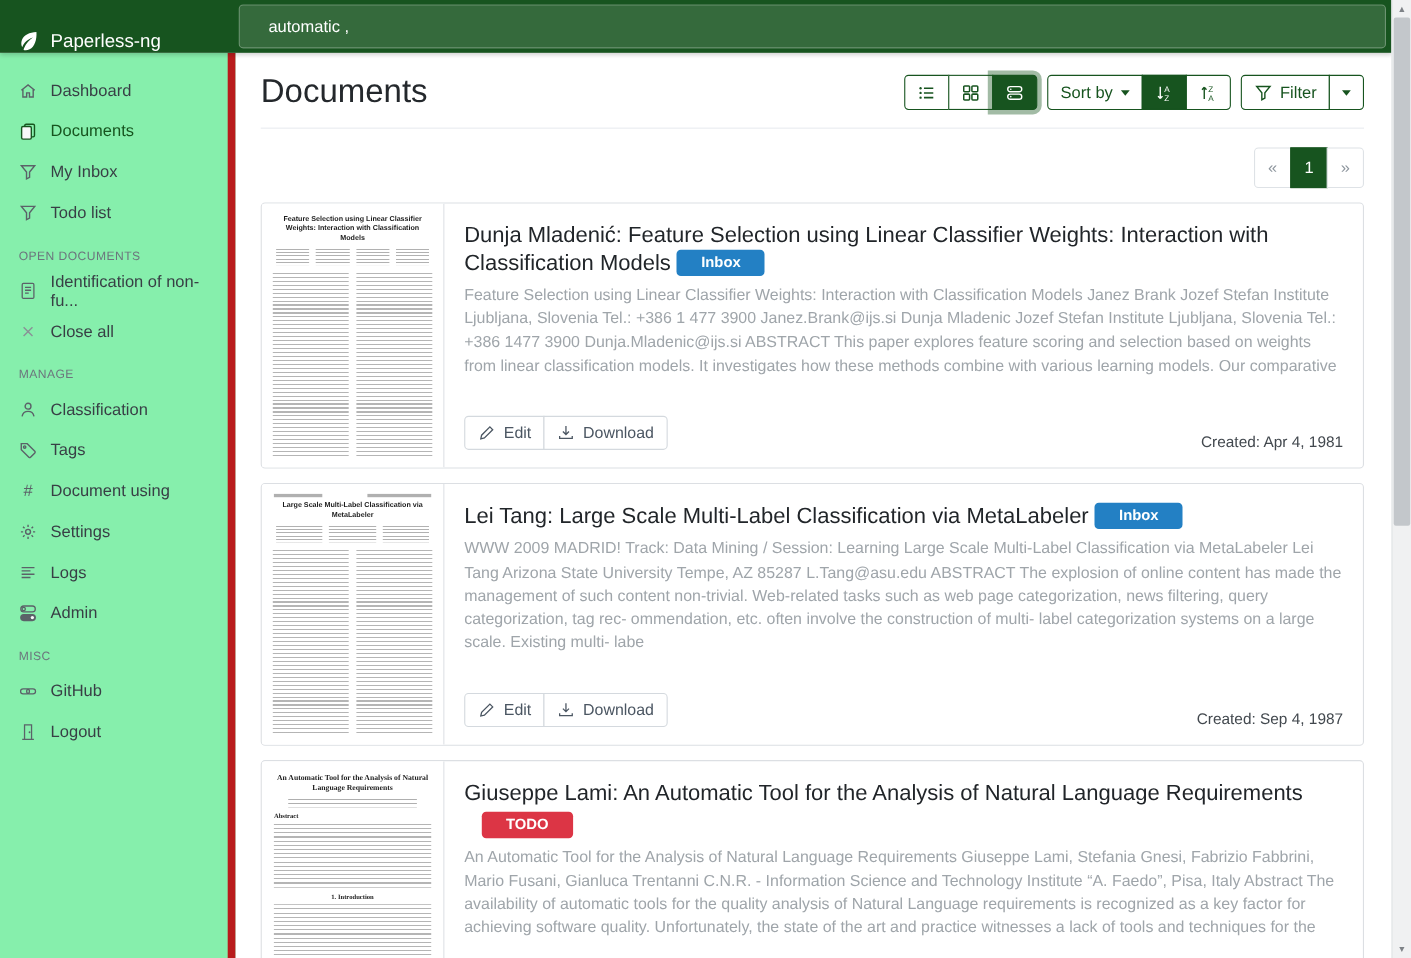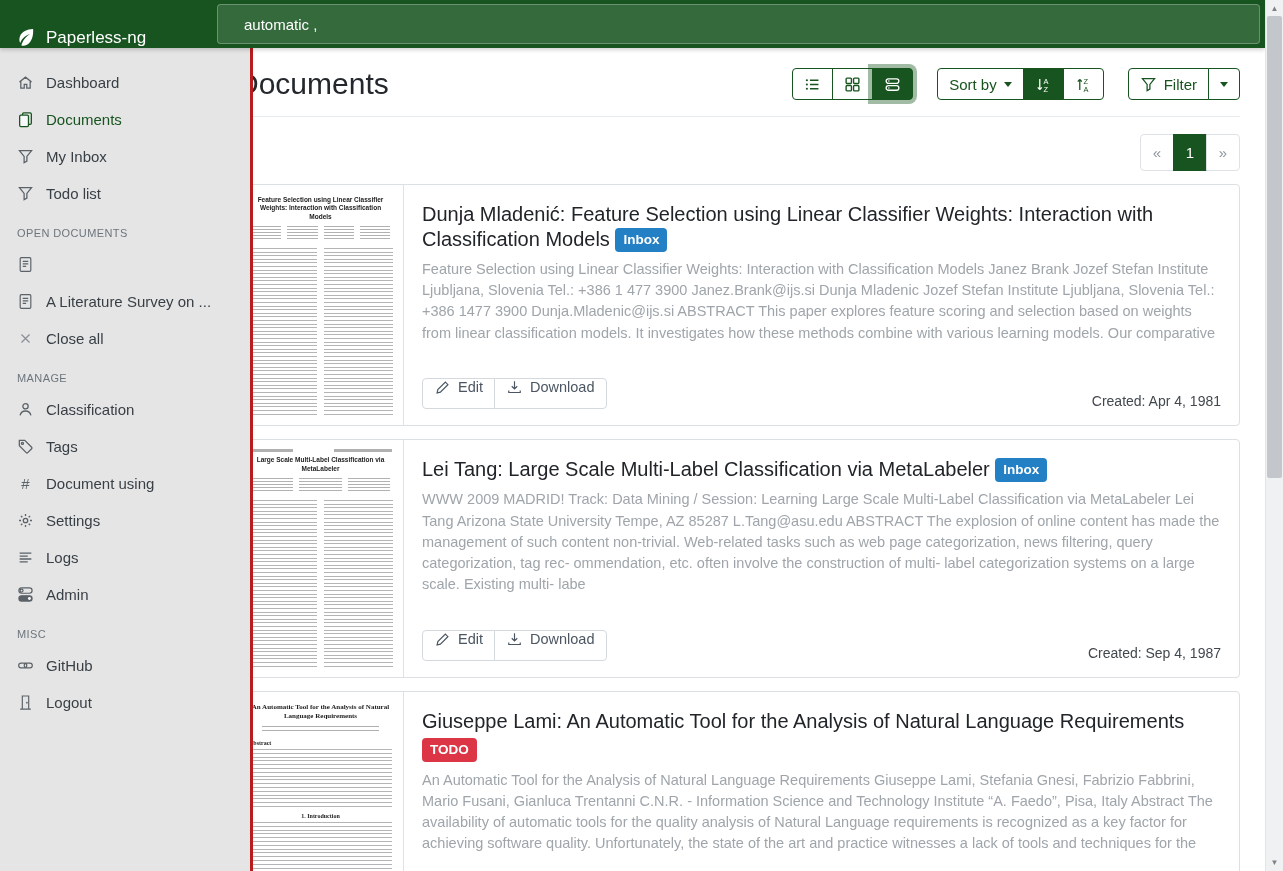--- a/index.html
+++ b/index.html
@@ -14,38 +14,38 @@
   .topbar{position:absolute;left:0;top:0;width:1265px;height:48px;background:#17541f;
     display:flex;align-items:stretch;z-index:6;box-shadow:0 2px 4px rgba(0,0,0,.18)}
   .brand{width:213px;flex:none;display:flex;align-items:flex-end;gap:10px;padding-left:15px;color:#fff;cursor:pointer}
   .brand .logo{width:21px;height:21px}
   .brand-name{font-size:17px}
   .search-wrap{flex:1;padding:4px 5px 4px 4px;display:flex;align-items:center}
   .search{width:100%;height:40px;background:rgba(255,255,255,.13);border:1px solid rgba(255,255,255,.28);
     border-radius:4px;color:#fff;font-size:15px;padding:0 14px 0 26px;outline:none}
 
   
-  .sidebar{position:absolute;left:0;top:48px;bottom:0;width:253px;background:#e5e5e5;
-    border-right:3px solid #b91c1c;padding-top:16px;overflow:hidden;z-index:5}
+  .sidebar{position:absolute;left:0;top:48px;bottom:0;width:214px;background:#86efac;
+    border-right:7px solid #b91c1c;padding-top:16px;overflow:hidden;z-index:5}
   .nav-item{display:flex;align-items:center;gap:12px;height:37px;padding:0 17px;
     font-size:15px;color:#383f45;cursor:pointer;text-decoration:none}
   .nav-item .i{color:#5b6268}
   .nav-item.active{color:#17541f}
   .nav-item.active .i{color:#17541f}
   .section-h{padding:15px 17px 7px;font-size:11px;color:#6c757d;letter-spacing:.4px}
   .i{width:17px;height:17px;flex:none;display:inline-block}
   .hash-glyph{width:17px;text-align:center;font-size:15px;color:#5b6268;flex:none}
 
   
   .main{position:absolute;left:214px;top:48px;right:18px;bottom:0;background:#fff;
     padding:0 25px 0 23px;overflow:hidden}
   .page-head{display:flex;align-items:center;justify-content:space-between;
     padding:17px 0 13px;border-bottom:1px solid #e9ecef}
   .page-title{margin:0;font-size:30px;line-height:38px;font-weight:400;color:#24282c}
-  .toolbar{display:flex;gap:24px;align-items:flex-end}
+  .toolbar{display:flex;gap:9px;align-items:flex-end}
   .grp{display:flex}
   .tbtn{height:32px;background:#fff;border:1px solid #17541f;color:#17541f;font-size:15px;
     display:flex;align-items:center;gap:7px;padding:0 11px;cursor:pointer}
   .grp .tbtn+.tbtn{margin-left:-1px}
   .grp .tbtn:first-child{border-radius:4px 0 0 4px}
   .grp .tbtn:last-child{border-radius:0 4px 4px 0}
   .grp .tbtn:only-child{border-radius:4px}
   .tbtn.active{background:#17541f;color:#fff;border-color:#17541f}
   .tbtn.ring{box-shadow:0 0 0 4px rgba(23,84,31,.4);position:relative;z-index:2;border-radius:3px}
   .caret{width:0;height:0;border-left:4px solid transparent;border-right:4px solid transparent;
@@ -64,30 +64,30 @@
   
   .doc-card{display:flex;border:1px solid #dcdfe3;border-radius:4px;margin-top:13px;
     overflow:hidden;background:#fff}
   .doc-card.h240{min-height:240px}
   .doc-card.h234{min-height:234px}
   .thumb{width:166px;flex:none;border-right:1px solid #dee2e6;background:#fff;
     padding:9px 10px;overflow:hidden;cursor:pointer}
   .card-body{flex:1;display:flex;flex-direction:column;padding:17px 18px 16px;min-width:0}
   .doc-title{margin:0 0 7px;font-size:20px;line-height:25px;font-weight:400;color:#212529;cursor:pointer}
   .badge{display:inline-block;color:#fff;font-weight:bold;font-size:13.5px;line-height:1;
-    padding:5px 8px;border-radius:4px;vertical-align:2px;cursor:pointer}
+    padding:5px 22px;border-radius:4px;vertical-align:2px;cursor:pointer}
   .badge-inbox{background:#2380c4}
   .badge-todo{background:#dc3545}
-  .badge-row{margin:2px 0 8px}
+  .badge-row{margin:2px 16px 8px}
   .excerpt{margin:0;font-size:14.5px;line-height:21.2px;color:#9fa5aa;overflow:hidden}
   .lines-4{max-height:85px}
   .lines-5{max-height:107px}
   .card-foot{display:flex;justify-content:space-between;align-items:flex-end;margin-top:auto;padding-top:18px}
   .act-grp{display:flex}
-  .act-btn{height:31px;display:flex;align-items:flex-start;gap:7px;padding:0 11px;background:#fff;
+  .act-btn{height:31px;display:flex;align-items:center;gap:7px;padding:0 11px;background:#fff;
     border:1px solid #d4d9de;color:#4b5662;font-size:14.5px;cursor:pointer}
   .act-btn+.act-btn{margin-left:-1px}
   .act-btn:first-child{border-radius:4px 0 0 4px}
   .act-btn:last-child{border-radius:0 4px 4px 0}
   .created{font-size:14px;color:#42484e}
 
   
   .t-title{font-weight:bold;text-align:center;font-size:6.5px;line-height:1.3;color:#1c1c1c;margin:2px 3px 5px}
   .t-serif{font-family:"Liberation Serif",serif;font-size:7px}
   .t-hdr{display:flex;justify-content:space-between;margin:0 1px 4px}
@@ -156,27 +156,21 @@
       </svg>
     <span>Todo list</span>
   </a>
 
   <div class="section-h">OPEN DOCUMENTS</div>
   <a class="nav-item">
     <svg class="i" viewBox="0 0 16 16" fill="none" stroke="currentColor" stroke-width="1.1">
         <rect x="3" y="1.6" width="10" height="12.8" rx="1"></rect>
         <path d="M5.4 5h5.2M5.4 7.4h5.2M5.4 9.8h3.2"></path>
       </svg>
-  </a>
-  <a class="nav-item">
-    <svg class="i" viewBox="0 0 16 16" fill="none" stroke="currentColor" stroke-width="1.1">
-        <rect x="3" y="1.6" width="10" height="12.8" rx="1"></rect>
-        <path d="M5.4 5h5.2M5.4 7.4h5.2M5.4 9.8h3.2"></path>
-      </svg>
-    <span>A Literature Survey on ...</span>
+    <span>Identification of non-fu...</span>
   </a>
   <a class="nav-item">
     <svg class="i" viewBox="0 0 16 16" fill="none" stroke="#8a9096" stroke-width="1.2">
         <path d="M4.2 4.2l7.6 7.6M11.8 4.2l-7.6 7.6"></path>
       </svg>
     <span>Close all</span>
   </a>
 
   <div class="section-h">MANAGE</div>
   <a class="nav-item">

